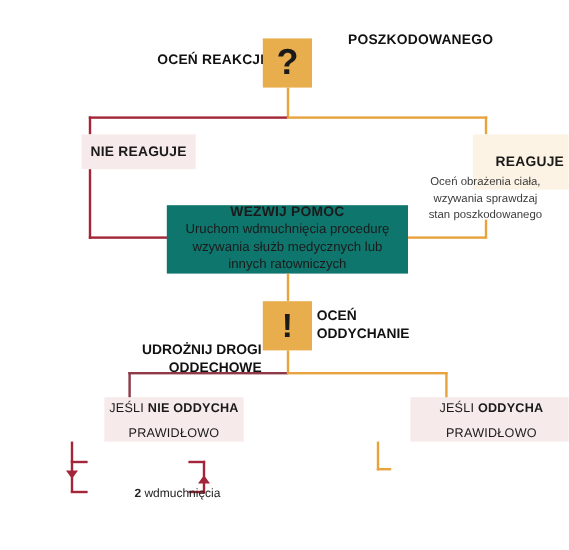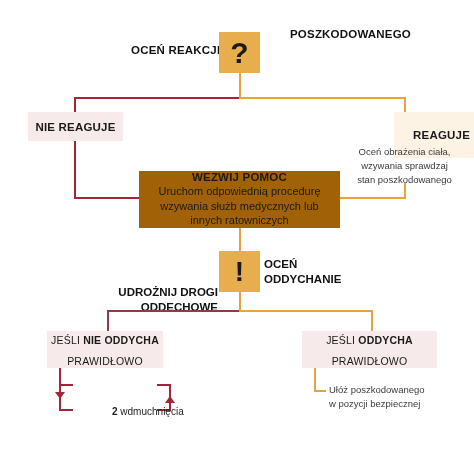--- a/index.html
+++ b/index.html
@@ -39,33 +39,34 @@
   .sq-x { font-size: 28px; line-height: 1; }
 
   .pinkbox {
     position: absolute;
     background: #F7EAEA;
     display: flex;
     align-items: center;
     justify-content: center;
     text-align: center;
     color: #1a1a1a;
+    margin-left: 40px;
   }
   .creambox {
     position: absolute;
     background: #FCF3E4;
     display: flex;
     align-items: center;
     justify-content: center;
     text-align: center;
     color: #1a1a1a;
   }
   .orangebox {
     position: absolute;
-    background: #a16207;
+    background: #0f766e;
     display: flex;
     flex-direction: column;
     align-items: center;
     justify-content: center;
     text-align: center;
     color: #1a1a1a;
   }
 
   .hdr-label {
     position: absolute;
@@ -146,21 +147,21 @@
 stan poszkodowanego</div>
 
   <div class="line-v red" style="left:74px; top:141px; height:58px;"></div>
   <div class="line-h red" style="left:74px; top:197px; width:66px;"></div>
 
   <div class="line-v orange" style="left:404px; top:183px; height:16px;"></div>
   <div class="line-h orange" style="left:339px; top:197px; width:66px;"></div>
 
   <div class="orangebox" style="left:139px; top:171px; width:201px; height:57px;">
     <div class="ob-title">WEZWIJ POMOC</div>
-    <div class="ob-body" style="white-space:pre-line;">Uruchom odpowiednią procedurę
+    <div class="ob-body" style="white-space:pre-line;">Uruchom wdmuchnięcia procedurę
 wzywania służb medycznych lub
 innych ratowniczych</div>
   </div>
 
   <div class="line-v orange" style="left:239px; top:228px; height:23px;"></div>
 
   <div class="desc" style="left:110px; top:257px; width:108px; text-align:right; font-size:11.5px; font-weight:bold; color:#111; line-height:1.32;margin-top:28px;">UDROŻNIJ DROGI
 ODDECHOWE</div>
 
   <div class="sq sq-x" style="left:219px; top:251px; width:41px; height:41px;">!</div>
@@ -209,16 +210,14 @@
        border-bottom:7px solid #A32638;"></div>
 
 
   <div class="cpr-item" style="left:77px; top:405px; width:84px;padding-left:35px;">
     <span class="cpr-num">2</span><span> wdmuchnięcia</span>
   </div>
 
   <div class="line-v orange" style="left:314px; top:368px; height:24px;"></div>
   <div class="line-h orange" style="left:314px; top:390px; width:12px;"></div>
 
-  <div class="desc-left" style="left:329px; top:383px; width:130px;">Ułóż poszkodowanego
-w pozycji bezpiecznej</div>
 
 </div>
 
 </body></html>

